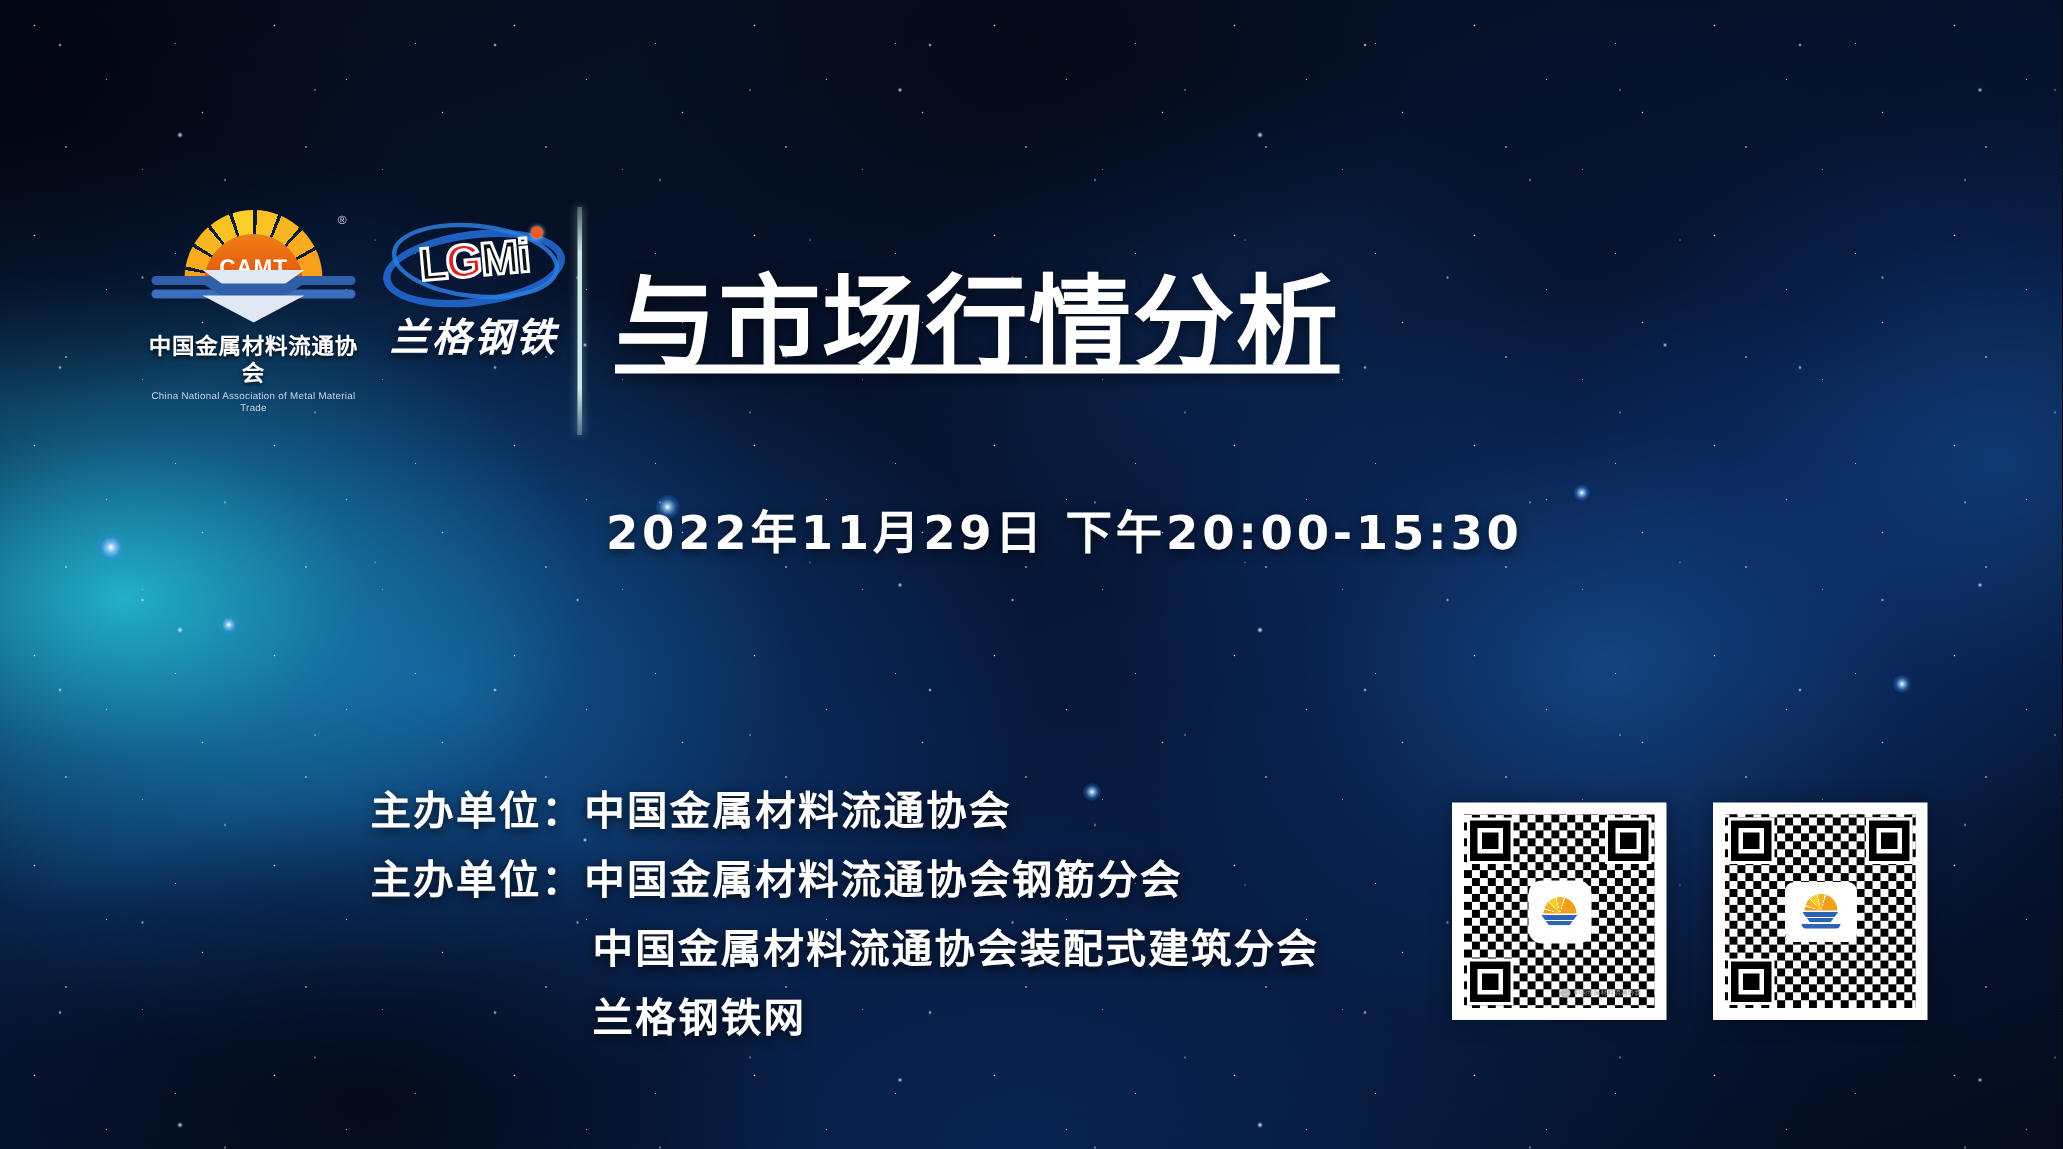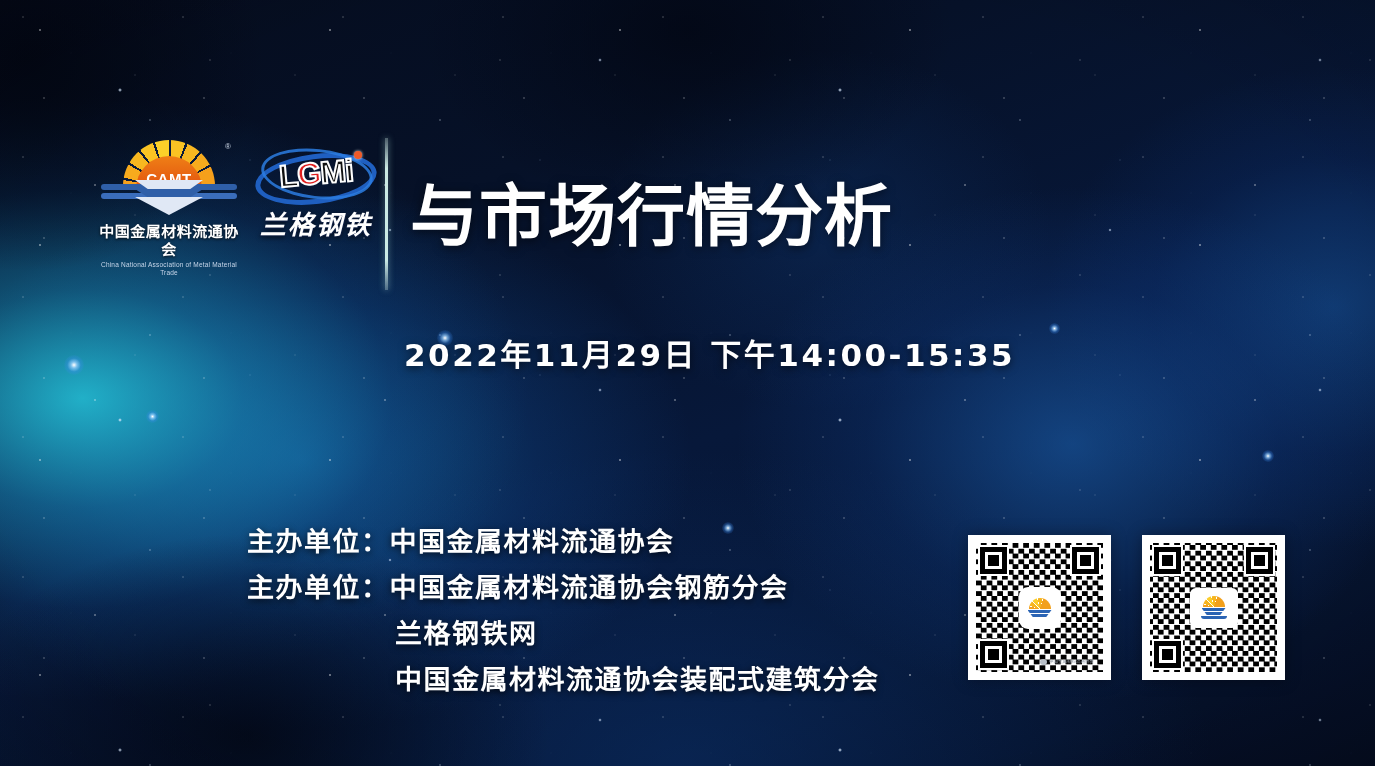--- a/index.html
+++ b/index.html
@@ -168,21 +168,21 @@
   }
 
   
   .title{
     position:absolute;left:410px;top:14px;width:830px;
     color:#fff;font-weight:700;
     font-family:"DejaVu Sans","Liberation Sans",sans-serif;
     font-size:68px;line-height:1.14;letter-spacing:1px;
     text-shadow:0 2px 10px rgba(0,0,0,.55);
   }
-  .title .l2{display:block;}
+  .title .l2{display:block;text-decoration:underline;}
 
   
   .date{
     position:absolute;left:404px;top:330px;
     color:#fff;font-weight:700;
     font-family:"DejaVu Sans","Liberation Sans",sans-serif;
     font-size:31px;letter-spacing:2.5px;
     text-shadow:0 2px 8px rgba(0,0,0,.6);
   }
 
@@ -311,27 +311,27 @@
     </div>
 
     <div class="divider"></div>
 
     <h1 class="title">
       <span class="l2">与市场行情分析</span>
     </h1>
 
   </div>
 
-  <div class="date">2022年11月29日 下午14:00-15:35</div>
+  <div class="date">2022年11月29日 下午20:00-15:30</div>
 
   <div class="orgs">
     <div class="line"><span>主办单位：</span><span>中国金属材料流通协会</span></div>
     <div class="line"><span>主办单位：</span><span>中国金属材料流通协会钢筋分会</span></div>
+    <div class="line indent"><span>中国金属材料流通协会装配式建筑分会</span></div>
     <div class="line indent"><span>兰格钢铁网</span></div>
-    <div class="line indent"><span>中国金属材料流通协会装配式建筑分会</span></div>
   </div>
 
   <div class="qr-wrap one">
     <div class="qr">
       <div class="qr-matrix">
         <div class="qr-eye tl"></div>
         <div class="qr-eye tr"></div>
         <div class="qr-eye bl"></div>
         <div class="qr-center">
           <div class="qr-logo-sun"></div>

